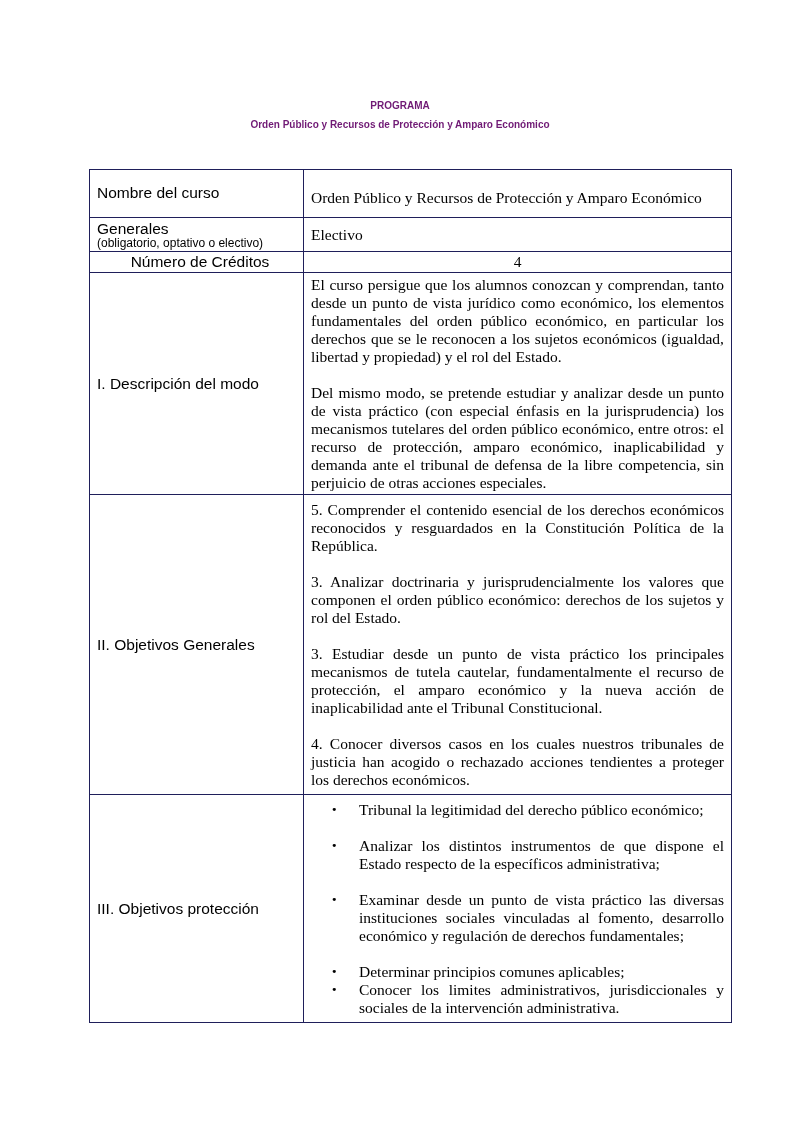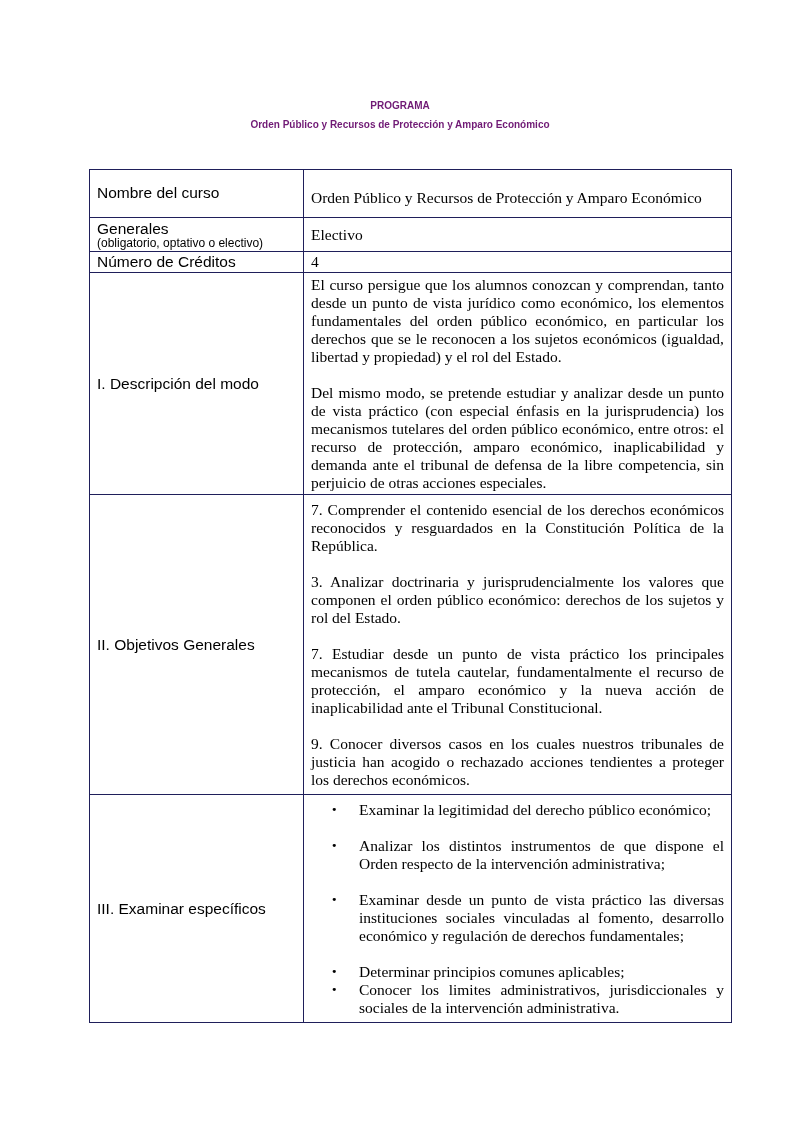--- a/index.html
+++ b/index.html
@@ -48,51 +48,51 @@
     <td class="label" style="vertical-align:top; padding-top:14px !important;">Nombre del curso</td>
     <td class="value" style="padding-top:8px !important;">Orden Público y Recursos de Protección y Amparo Económico</td>
   </tr>
   <tr style="height:34px;">
     <td class="label">
       <span style="display:block; line-height:16px;">Generales</span>
       <span class="small">(obligatorio, optativo o electivo)</span>
     </td>
     <td class="value">Electivo</td>
   </tr>
-  <tr style="height:21px;">
+  <tr style="height:21px;text-align:center;">
     <td class="label">Número de Créditos</td>
     <td class="value">4</td>
   </tr>
   <tr style="height:222px;">
     <td class="label">I. Descripción del modo</td>
     <td class="value">
       <p class="just">El curso persigue que los alumnos conozcan y comprendan, tanto desde un punto de vista jurídico como económico, los elementos fundamentales del orden público económico, en particular los derechos que se le reconocen a los sujetos económicos (igualdad, libertad y propiedad) y el rol del Estado.</p>
       <div class="gap"></div>
       <p class="just">Del mismo modo, se pretende estudiar y analizar desde un punto de vista práctico (con especial énfasis en la jurisprudencia) los mecanismos tutelares del orden público económico, entre otros: el recurso de protección, amparo económico, inaplicabilidad y demanda ante el tribunal de defensa de la libre competencia, sin perjuicio de otras acciones especiales.</p>
     </td>
   </tr>
   <tr style="height:300px;">
     <td class="label">II. Objetivos Generales</td>
     <td class="value">
-      <p class="just">7. Comprender el contenido esencial de los derechos económicos reconocidos y resguardados en la Constitución Política de la República.</p>
+      <p class="just">5. Comprender el contenido esencial de los derechos económicos reconocidos y resguardados en la Constitución Política de la República.</p>
       <div class="gap"></div>
       <p class="just">3. Analizar doctrinaria y jurisprudencialmente los valores que componen el orden público económico: derechos de los sujetos y rol del Estado.</p>
       <div class="gap"></div>
-      <p class="just">7. Estudiar desde un punto de vista práctico los principales mecanismos de tutela cautelar, fundamentalmente el recurso de protección, el amparo económico y la nueva acción de inaplicabilidad ante el Tribunal Constitucional.</p>
+      <p class="just">3. Estudiar desde un punto de vista práctico los principales mecanismos de tutela cautelar, fundamentalmente el recurso de protección, el amparo económico y la nueva acción de inaplicabilidad ante el Tribunal Constitucional.</p>
       <div class="gap"></div>
-      <p class="just">9. Conocer diversos casos en los cuales nuestros tribunales de justicia han acogido o rechazado acciones tendientes a proteger los derechos económicos.</p>
+      <p class="just">4. Conocer diversos casos en los cuales nuestros tribunales de justicia han acogido o rechazado acciones tendientes a proteger los derechos económicos.</p>
     </td>
   </tr>
   <tr style="height:228px;">
-    <td class="label">III. Examinar específicos</td>
+    <td class="label">III. Objetivos protección</td>
     <td class="value">
       <ul class="bullets">
-        <li><span class="dot">•</span><span>Examinar la legitimidad del derecho público económico;</span></li>
+        <li><span class="dot">•</span><span>Tribunal la legitimidad del derecho público económico;</span></li>
         <li class="gap" style="height:18px;"></li>
-        <li><span class="dot">•</span><span>Analizar los distintos instrumentos de que dispone el Orden respecto de la intervención administrativa;</span></li>
+        <li><span class="dot">•</span><span>Analizar los distintos instrumentos de que dispone el Estado respecto de la específicos administrativa;</span></li>
         <li class="gap" style="height:18px;"></li>
         <li><span class="dot">•</span><span>Examinar desde un punto de vista práctico las diversas instituciones sociales vinculadas al fomento, desarrollo económico y regulación de derechos fundamentales;</span></li>
         <li class="gap" style="height:18px;"></li>
         <li><span class="dot">•</span><span>Determinar principios comunes aplicables;</span></li>
         <li><span class="dot">•</span><span>Conocer los limites administrativos, jurisdiccionales y sociales de la intervención administrativa.</span></li>
       </ul>
     </td>
   </tr>
 </tbody>
   </table>

